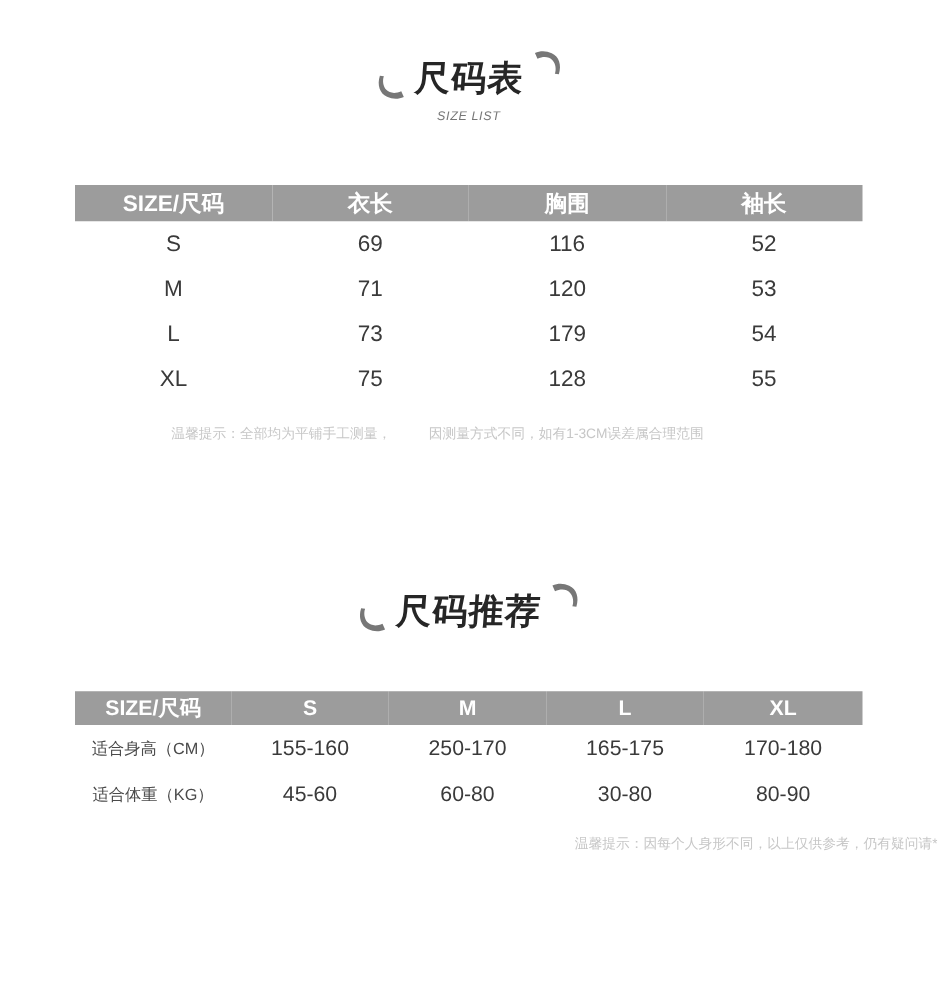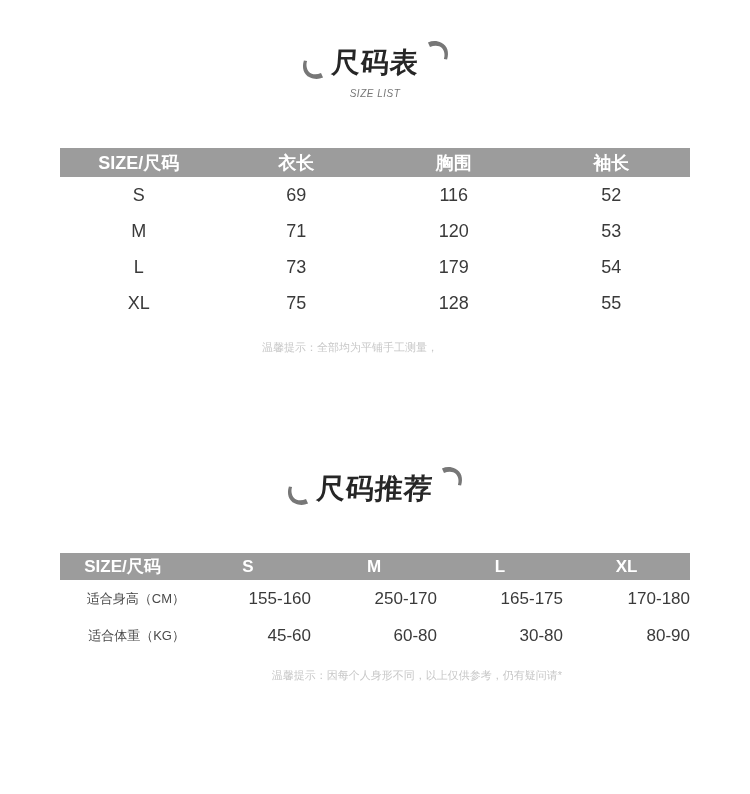--- a/index.html
+++ b/index.html
@@ -42,32 +42,32 @@
     background:#9c9c9c; color:#ffffff; font-weight:700;
     font-size:18px; text-align:center; vertical-align:middle;
   }
   table.t1 thead th { height:29px; }
   table.t2 thead th { height:27px; font-size:17px; }
   table.t1 tbody td {
     height:36px; text-align:center; vertical-align:middle;
     font-size:18px; color:#3a3a3a;
   }
   table.t2 tbody td {
-    height:37px; text-align:right; vertical-align:middle;
+    height:37px; text-align:center; vertical-align:middle;
     font-size:17px; color:#3a3a3a;
   }
   table.t2 tbody td.row-label { font-size:13px; color:#4a4a4a; }
 
   
   .note { font-size:11px; color:#c7c7c7; line-height:14px; }
   .note1 {
     margin-top:19px; display:flex; justify-content:center;
     gap:30px; transform:translateX(-25px); white-space:nowrap;
   }
-  .note2 { margin-top:14px; padding-left:84px; text-align:center; }
+  .note2 { margin-top:14px; padding-left:84px; text-align:right; }
 </style>
 </head>
 <body>
 
 <div class="page">
 
   <section class="title-block first">
     <div class="title-row">
       <svg class="swoosh left" viewBox="0 0 28 28">
         <path d="M5 1 C1 10 3 19 10 23 C15 26 21 27 27 25 L25 19 C19 21 13 20 10 16 C7 12 7 6 9 2 Z"></path>
@@ -118,20 +118,21 @@
         <td>XL</td>
         <td>75</td>
         <td>128</td>
         <td>55</td>
       </tr>
     </tbody>
   </table>
 
   <div class="note note1">
     <span>温馨提示：全部均为平铺手工测量，</span>
+    <span>因测量方式不同，如有1-3CM误差属合理范围</span>
   </div>
 
   <section class="title-block second">
     <div class="title-row">
       <svg class="swoosh left" viewBox="0 0 28 28">
         <path d="M5 1 C1 10 3 19 10 23 C15 26 21 27 27 25 L25 19 C19 21 13 20 10 16 C7 12 7 6 9 2 Z"></path>
       </svg>
       <h2 class="cn-title">尺码推荐</h2>
       <svg class="swoosh right" viewBox="0 0 28 28">
         <path d="M5 1 C1 10 3 19 10 23 C15 26 21 27 27 25 L25 19 C19 21 13 20 10 16 C7 12 7 6 9 2 Z"></path>

